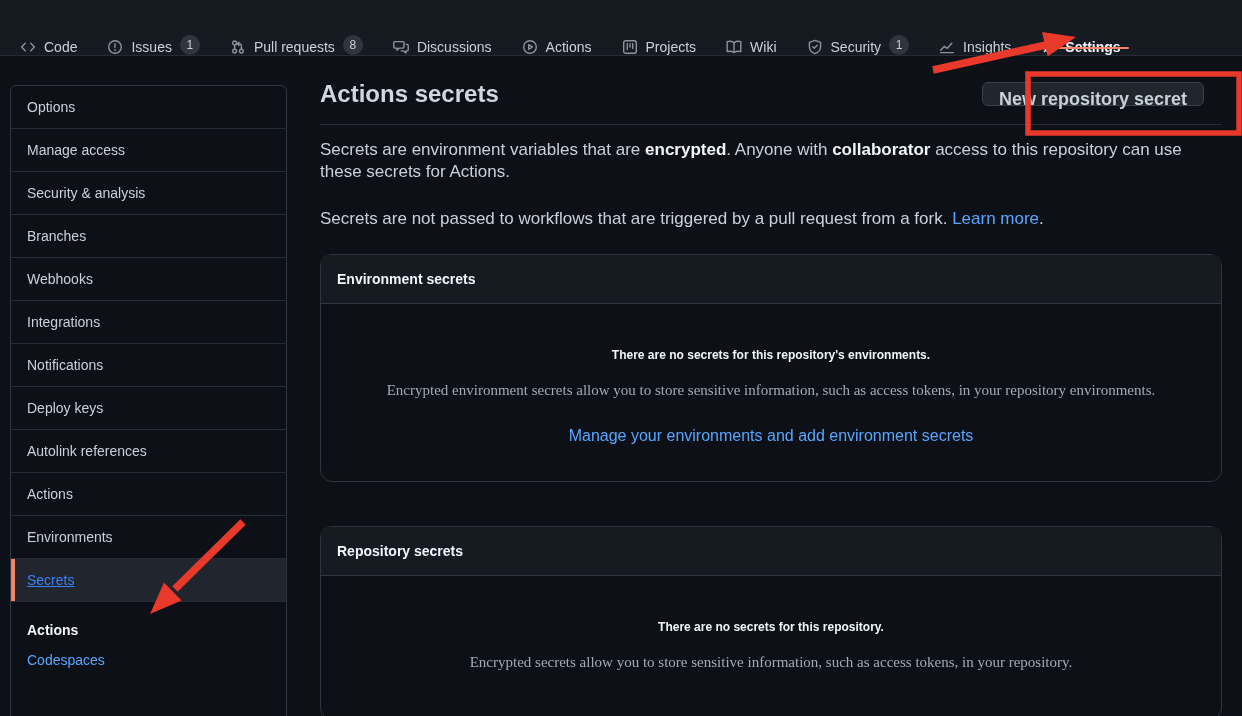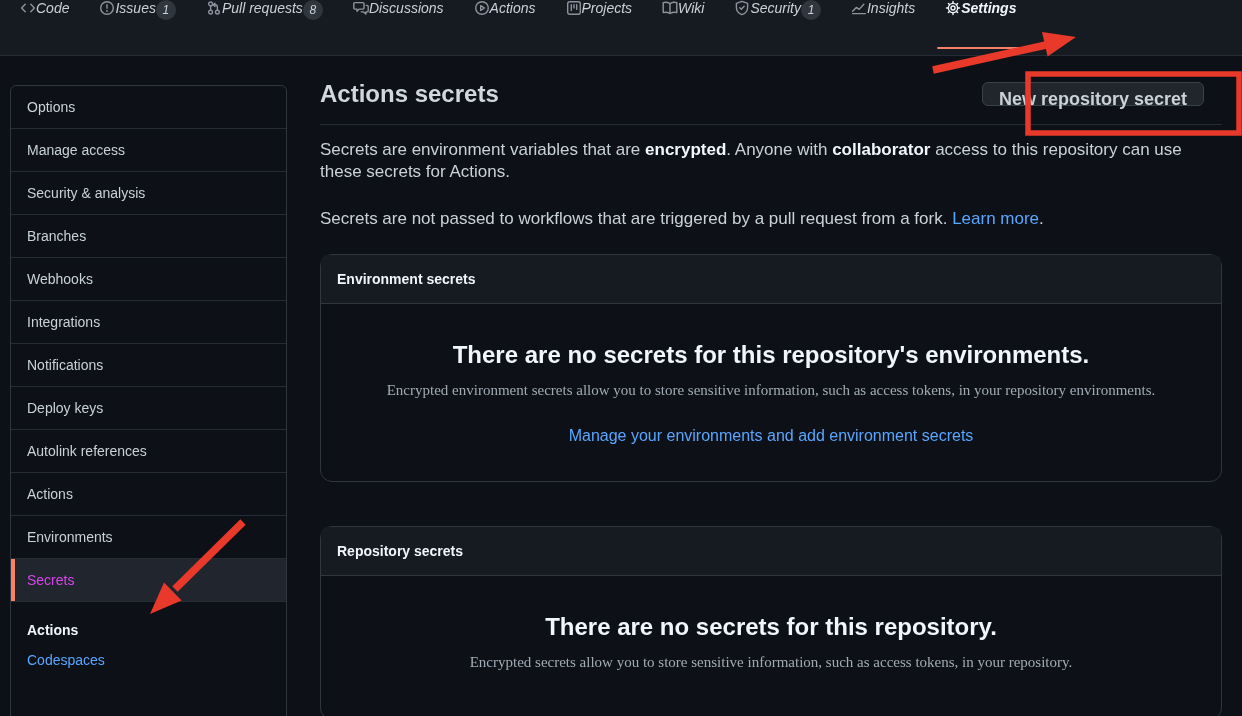--- a/index.html
+++ b/index.html
@@ -16,23 +16,23 @@
   
   .repo-nav {
     position: absolute; top:0; left:0; right:0; height:56px;
     background: var(--nav-bg);
     border-bottom: 1px solid var(--divider);
     display: flex; align-items: stretch;
     padding-left: 20px; gap: 30px;
   }
   .tab {
     position: relative;
-    display: inline-flex; align-items: flex-start; gap: 0;
+    display: inline-flex; align-items: flex-end; gap: 8px;
     font-size: 14px; color: var(--text);
-    text-decoration: none; cursor: pointer; white-space: nowrap; font-style: italic;
+    text-decoration: none; cursor: pointer; white-space: nowrap;
   }
   .tab .ticon { display:inline-flex; color: var(--muted); }
   .tab.active { font-weight: 700; color: var(--text-bright); }
   .tab.active .ticon { color: var(--text-bright); }
   .tab.active::after {
     content:""; position:absolute; left:-8px; right:-8px; bottom:6px;
     height:2px; border-radius:2px; background: var(--accent-coral);
   }
   .badge {
     display:inline-flex; align-items:center; justify-content:center;
@@ -47,21 +47,21 @@
     border:1px solid var(--border); border-radius:6px;
     overflow:hidden;
   }
   .side-item {
     display:block; padding:13px 16px; font-size:14px;
     color:var(--text); text-decoration:none; cursor:pointer;
     border-top:1px solid var(--divider);
     position:relative;
   }
   .side-item:first-child { border-top:none; }
-  .side-item.selected { background: var(--selected-bg); color:#d946ef; }
+  .side-item.selected { background: var(--selected-bg); color:#3b82f6;text-decoration:underline; }
   .side-item.selected::before {
     content:""; position:absolute; left:0; top:0; bottom:0; width:4px;
     background: var(--accent-coral);
   }
   .side-sub { border-top:1px solid var(--divider); padding:20px 16px 16px; }
   .sub-current {
     display:block; font-size:14px; font-weight:700; color:var(--text-bright);
     text-decoration:none; cursor:pointer; margin-bottom:14px;
   }
   .sub-link {
@@ -93,21 +93,21 @@
     margin-top:24px; background: var(--bg);
   }
   .box.repo-box { margin-top:44px; }
   .box-header {
     background: var(--nav-bg);
     border-bottom:1px solid var(--border);
     border-radius:6px 6px 0 0;
     padding:16px; font-size:14px; font-weight:700; color:var(--text-bright);
   }
   .box-body { text-align:center; padding:37px 40px 34px; }
-  .blank-title { margin:0 0 10px; font-size:24px; font-weight:700; color:var(--text-bright); line-height:28px; }
+  .blank-title { margin:0 0 10px; font-size:12px; font-weight:700; color:var(--text-bright); line-height:28px; }
   .blank-desc { margin:0; font-size:15px; color:#a2abb5; line-height:22px;font-family:Liberation Serif, serif; }
   .blank-link { display:inline-block; margin-top:24px; font-size:16px; color:var(--link); text-decoration:none; cursor:pointer; line-height:22px; }
   .box-body.no-link { padding-bottom:46px; }
 
   
   .annot-layer { position:absolute; inset:0; z-index:10; pointer-events:none; }
 </style>
 </head>
 <body>
 

